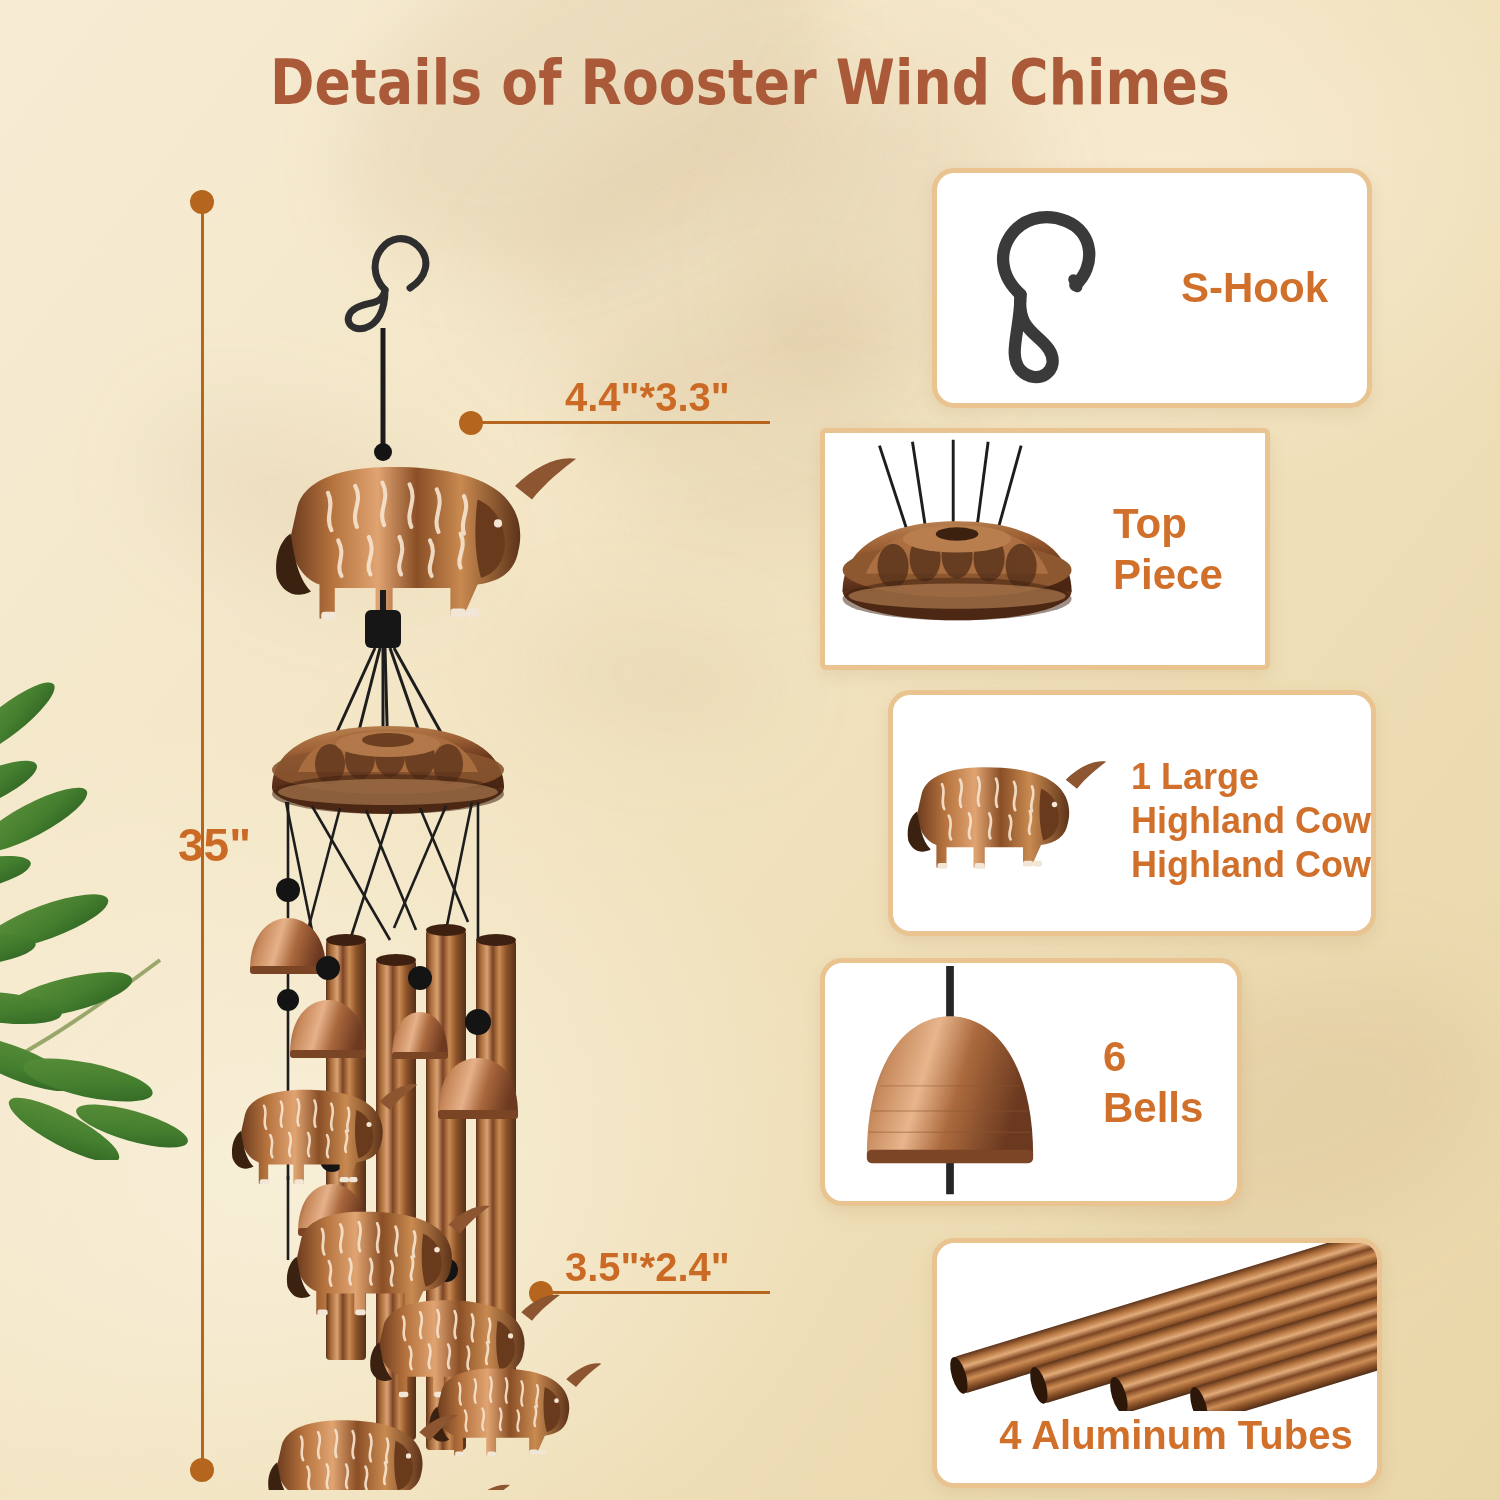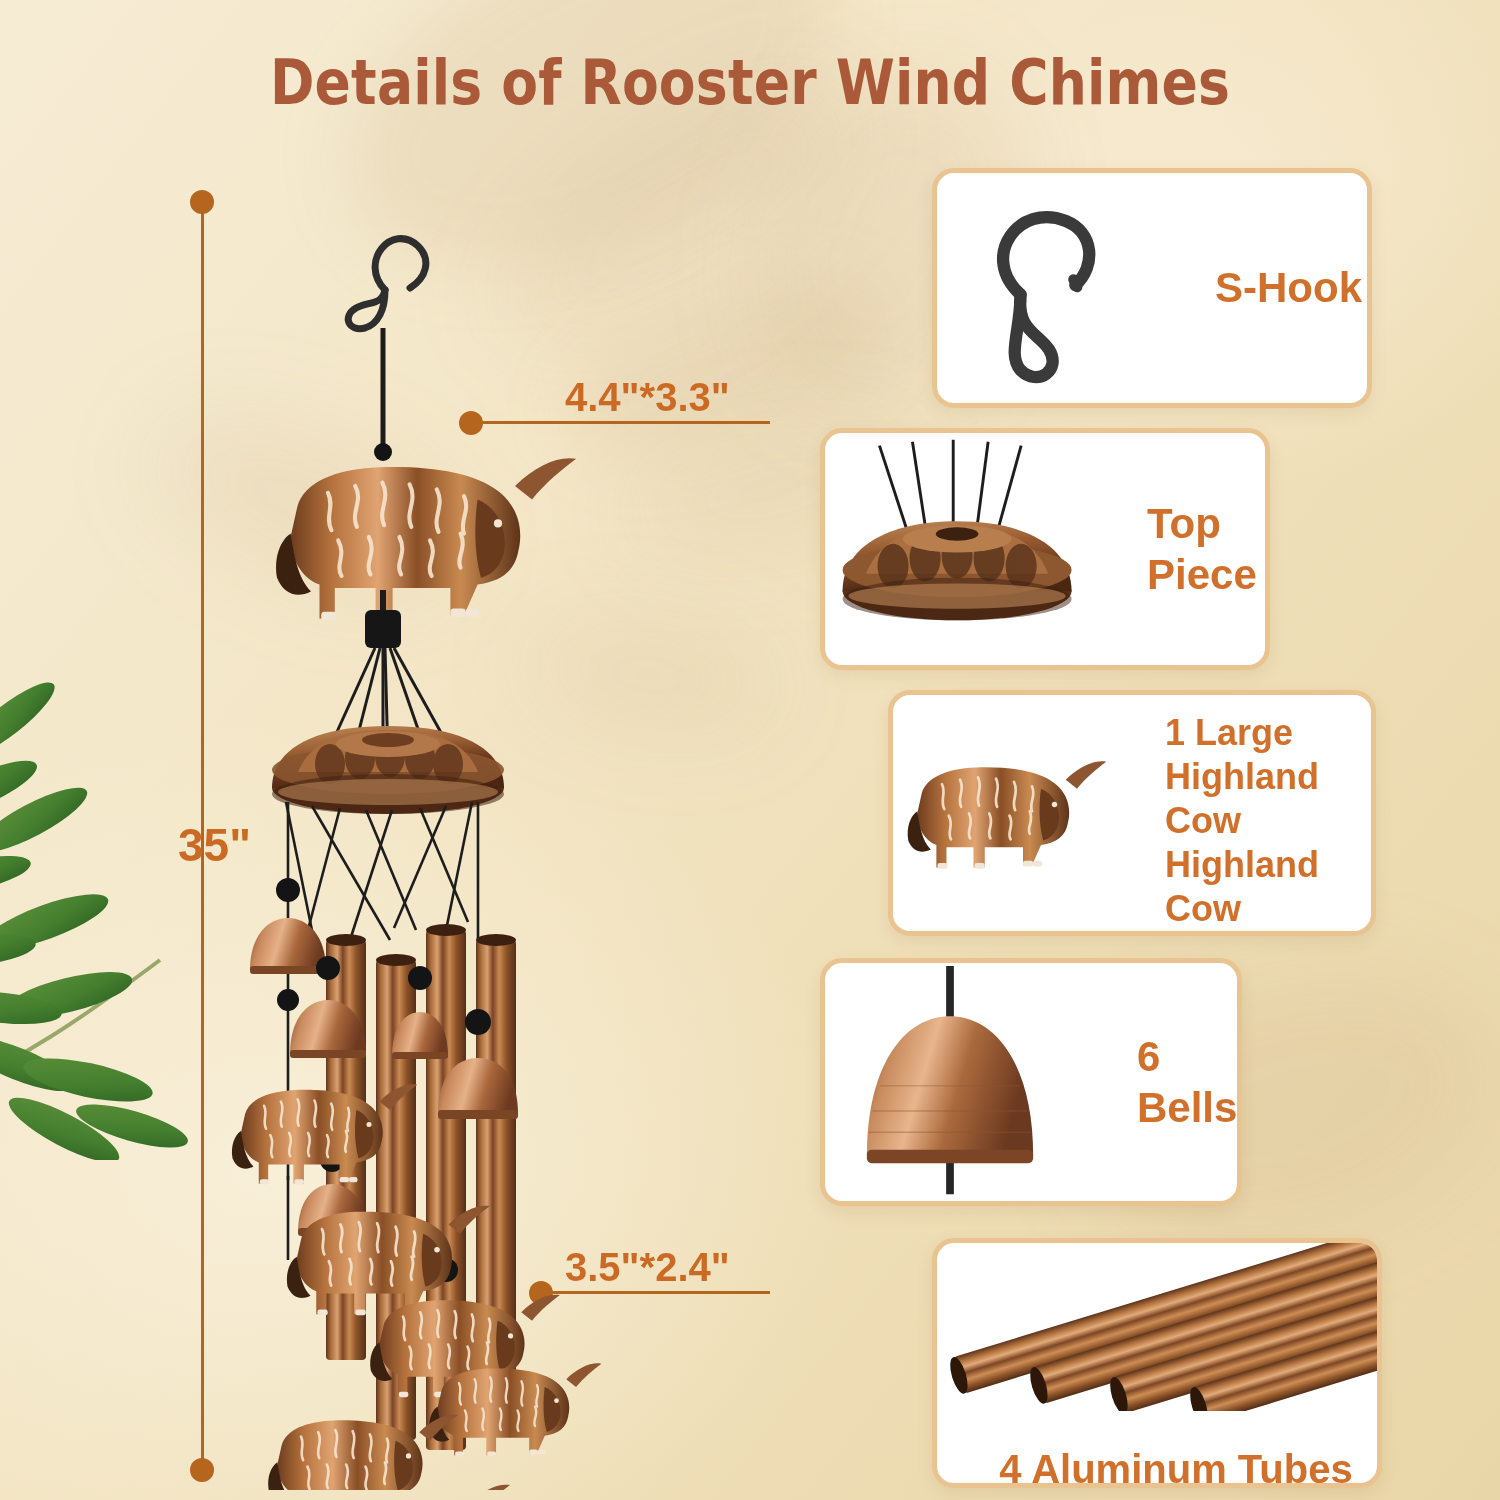--- a/index.html
+++ b/index.html
@@ -84,31 +84,30 @@
   
   .card{
     position:absolute;
     background:#ffffff;
     border:5px solid #e9c390;
     border-radius:22px;
     box-shadow:0 6px 16px rgba(150,110,60,0.12);
     display:flex;
     align-items:center;
     overflow:hidden;
-    gap:34px;
   }
   .card-img{ flex:0 0 auto; display:flex; align-items:center; justify-content:center; }
   .card-label{
     color:#d1702a;
     font-weight:600;
     line-height:1.22;
   }
 
   #card-shook      { left:932px;  top:168px;  width:440px; height:240px; }
-  #card-toppiece   { left:820px;  top:428px;  width:450px; height:242px; }
+  #card-toppiece   { left:820px;  top:428px;  width:450px; height:242px;border-radius:6px; }
   #card-cow        { left:888px;  top:690px;  width:488px; height:246px; }
   #card-bells      { left:820px;  top:958px;  width:422px; height:248px; }
   #card-tubes      { left:932px;  top:1238px; width:450px; height:250px; flex-direction:column; align-items:stretch; }
 
   #card-shook .card-label    { font-size:42px; margin-left:24px; }
   #card-toppiece .card-label { font-size:42px; margin-left:18px; }
   #card-cow .card-label      { font-size:36px; margin-left:6px;margin-top:16px; }
   #card-bells .card-label    { font-size:42px; margin-left:28px; }
   #card-tubes .card-label    { font-size:40px; text-align:center; padding-bottom:6px;margin-left:38px; }
 

